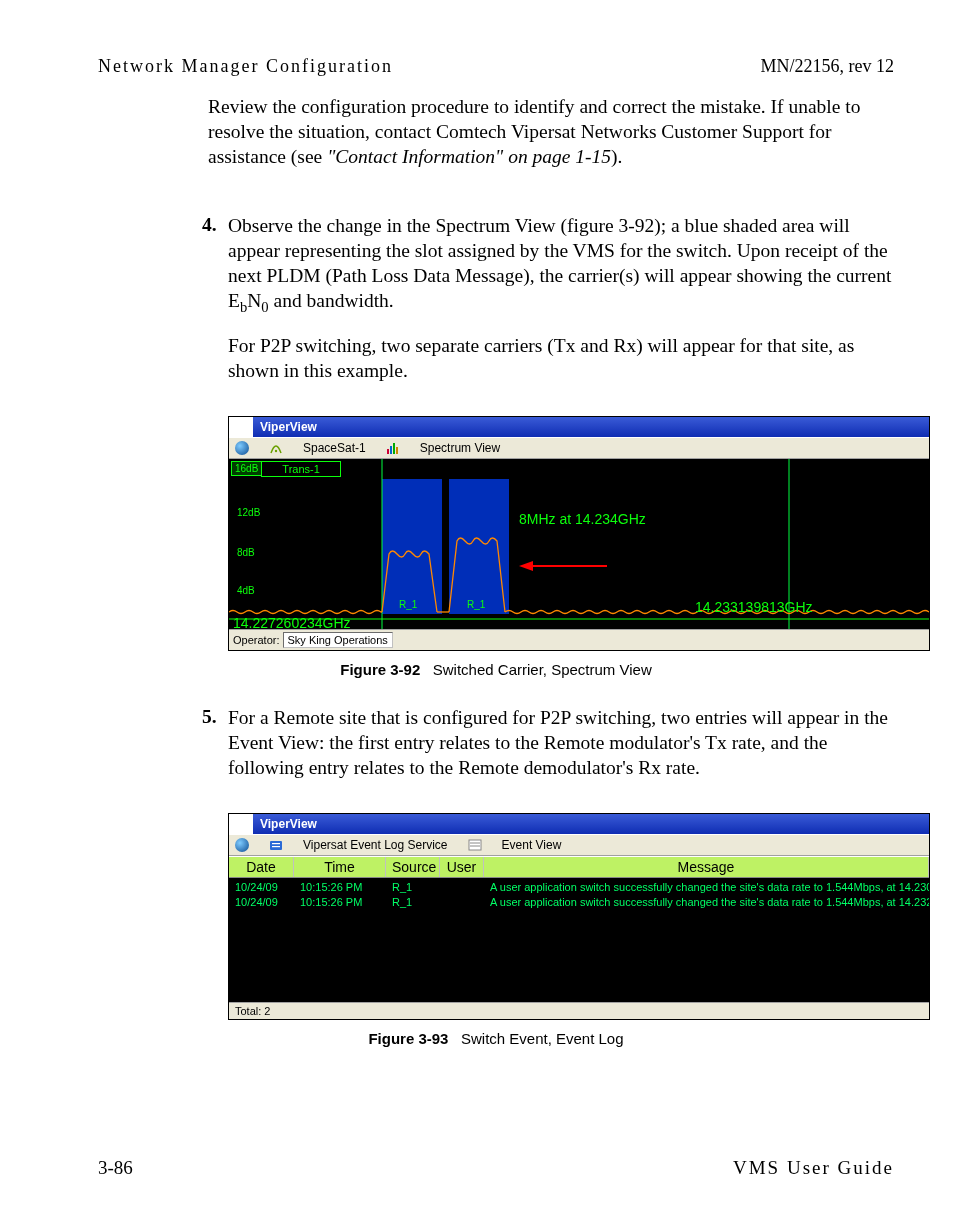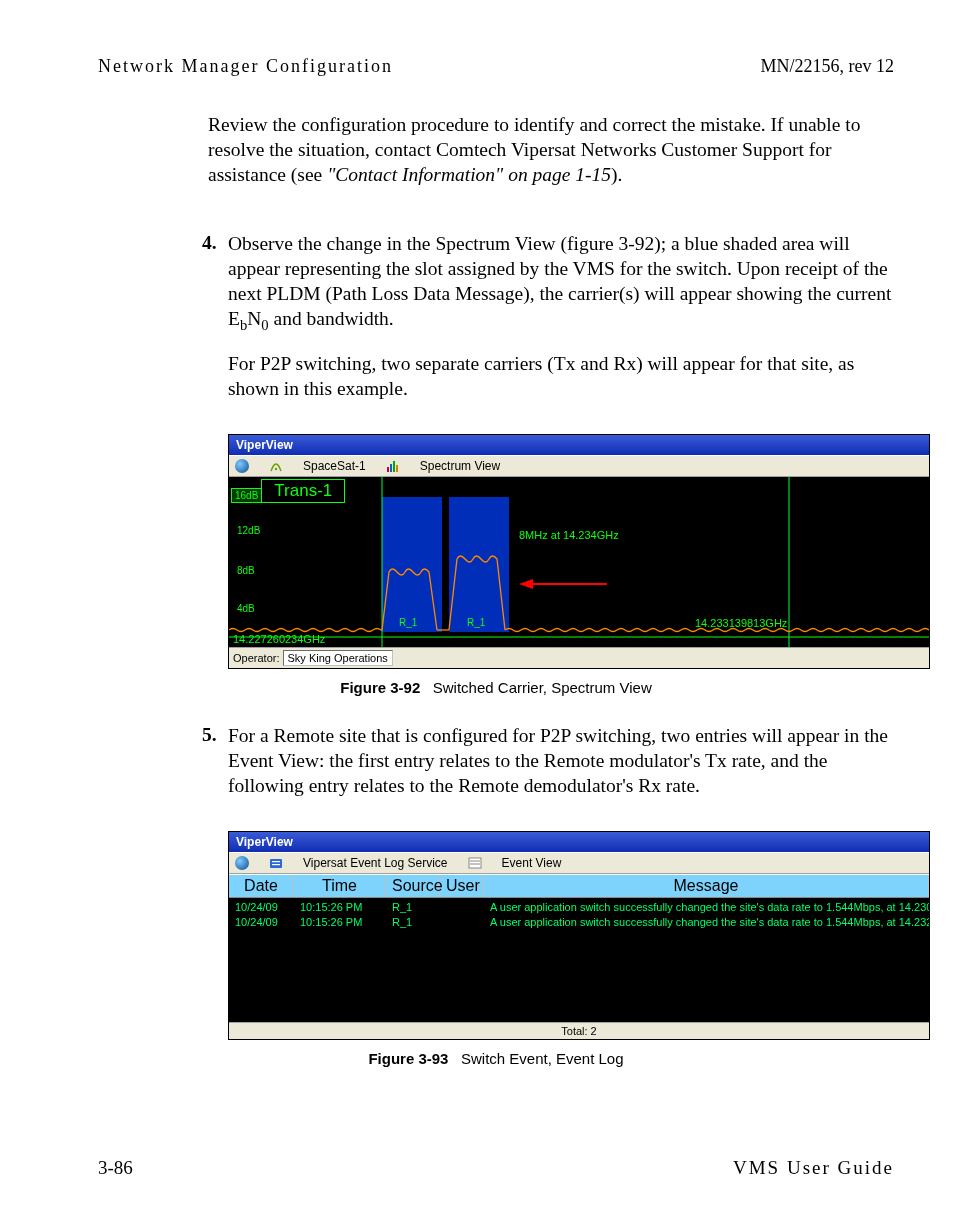--- a/index.html
+++ b/index.html
@@ -7,21 +7,21 @@
   body {
     width: 954px;
     height: 1227px;
     background: #fff;
     font-family: "Times New Roman", Times, serif;
     color: #000;
     position: relative;
     box-sizing: border-box;
     padding: 56px 60px 50px 98px;
   }
-  .hdr { display: flex; justify-content: space-between; font-size: 18px; margin-bottom: 36px; }
+  .hdr { display: flex; justify-content: space-between; font-size: 18px; margin-bottom: 18px; }
   .hdr-left { letter-spacing: 2px; }
   .body-indent { margin-left: 110px; }
   p { margin: 0 0  0 0; font-size: 19.5px; line-height: 1.28; }
   .para { margin-bottom: 18px; }
   .sub { vertical-align: sub; font-size: 0.75em; }
   .list-item { display: flex; margin-bottom: 14px; }
   .list-num { width: 26px; flex-shrink: 0; font-weight: bold; font-size: 19.5px; }
   .list-body { flex: 1; }
   .italic { font-style: italic; }
   .fig-cap { text-align: center; font-family: Arial, Helvetica, sans-serif; font-size: 15px; margin: 10px 0 28px; }
@@ -36,20 +36,21 @@
     border: 1px solid #000;
     font-family: "MS Sans Serif", Tahoma, Arial, sans-serif;
     font-size: 12px;
   }
   .titlebar {
     background: linear-gradient(#3a5bd7, #0f2db3);
     color: #fff;
     font-weight: bold;
     padding: 3px 7px;
     font-size: 12px;
+    margin-left: 24px;
   }
   .toolbar {
     background: #ece9d8;
     border-top: 1px solid #fff;
     border-bottom: 1px solid #a0a0a0;
     padding: 3px 6px;
     display: flex;
     align-items: center;
     gap: 20px;
     font-size: 12px;
@@ -59,56 +60,56 @@
   .tb-ico3 { width: 14px; height: 14px; display: inline-block; }
   .tb-ico3 svg { display: block; }
   .spec-canvas {
     background: #000;
     height: 170px;
     position: relative;
     overflow: hidden;
   }
   .spec-tab {
     position: absolute; top: 2px; left: 2px;
-    display: flex; align-items: flex-end;
+    display: flex; align-items: flex-start;
   }
   .spec-tab .gain {
     background: #003b00; color: #0cff0c;
     border: 1px solid #0cff0c; border-right: none;
     font-size: 10px; padding: 1px 3px;
   }
   .spec-tab .tname {
     border: 1px solid #0cff0c;
-    color: #0cff0c; font-size: 17px; padding: 1px 12px;
+    color: #0cff0c; font-size: 11px; padding: 1px 20px;
   }
   .ylabel { position: absolute; left: 8px; font-size: 10px; color: #0cff0c; }
-  .freq-text { position: absolute; color: #0cff0c; font-size: 11px; }
+  .freq-text { position: absolute; color: #0cff0c; font-size: 14px; }
   
   .spec-svg { position: absolute; inset: 0; width: 100%; height: 100%; }
   .arrow { position: absolute; }
   .operator-bar {
     background: #ece9d8; border-top: 1px solid #a0a0a0;
     padding: 2px 4px; font-size: 11px;
   }
   .op-box { background: #fff; border: 1px inset #c0c0c0; padding: 1px 4px; display: inline-block; }
 
   
   .fig93 {
     width: 700px;
     margin: 14px 0 0 130px;
     border: 1px solid #000;
     font-family: "MS Sans Serif", Tahoma, Arial, sans-serif;
     font-size: 12px;
   }
   .col-hdr {
-    background: #7dd3fc;
+    background: #bef264;
     display: flex;
     border-top: 1px solid #fff;
     border-bottom: 1px solid #888;
-    font-size: 16px;
+    font-size: 14px;
   }
   .col-hdr > div {
     padding: 2px 6px;
     border-right: 1px solid #c0c0c0;
     box-sizing: border-box;
   }
   .evt-body {
     background: #000;
     color: #00ff66;
     font-size: 11px;
@@ -118,21 +119,21 @@
   }
   .evt-row { display: flex; white-space: nowrap; line-height: 1.35; justify-content: flex-end; }
   .evt-row > div { padding: 0 6px; box-sizing: border-box; }
   .c-date  { width: 65px;  flex-shrink: 0; }
   .c-time  { width: 92px;  flex-shrink: 0; }
   .c-src   { width: 54px;  flex-shrink: 0; }
   .c-user  { width: 44px;  flex-shrink: 0; }
   .c-msg   { flex: 1; overflow: hidden; text-overflow: clip; }
   .status-bar {
     background: #ece9d8; border-top: 1px solid #a0a0a0;
-    padding: 2px 6px; font-size: 11px; text-align: center;
+    padding: 2px 6px; font-size: 11px;
   }
 </style>
 </head>
 <body>
 
 <div class="hdr">
   <span class="hdr-left">Network Manager Configuration</span>
   <span>MN/22156, rev 12</span>
 </div>
 

